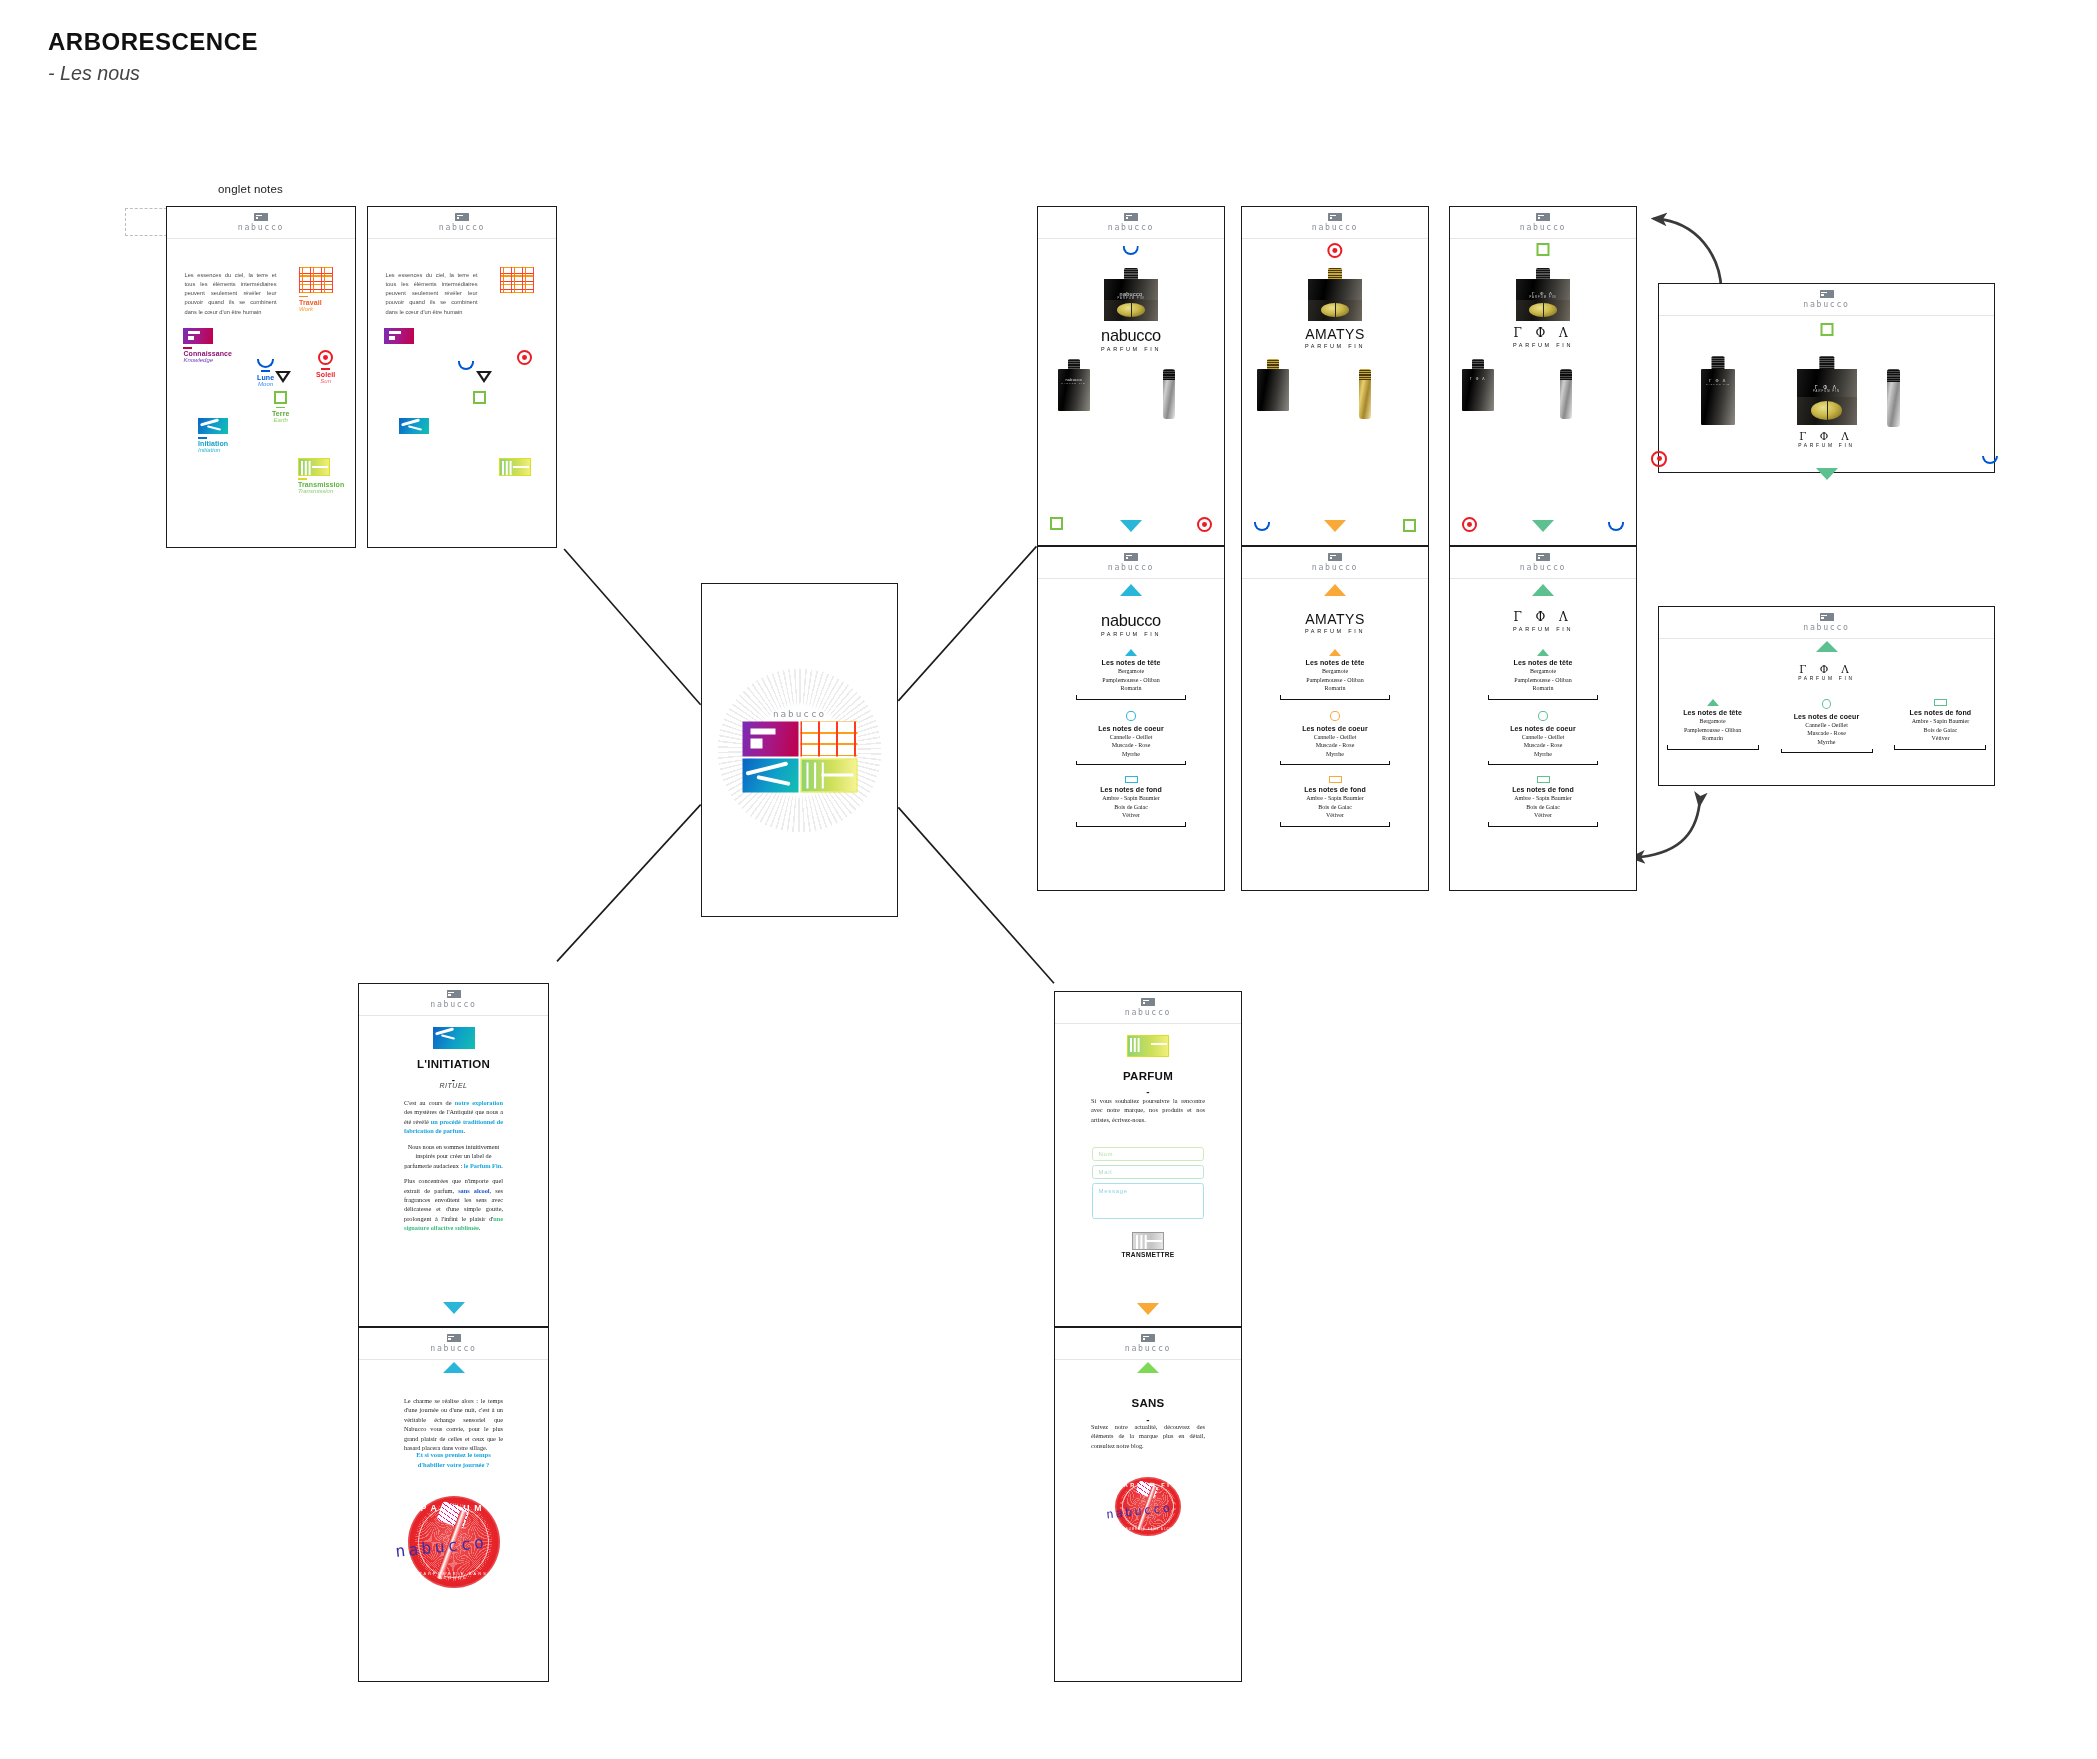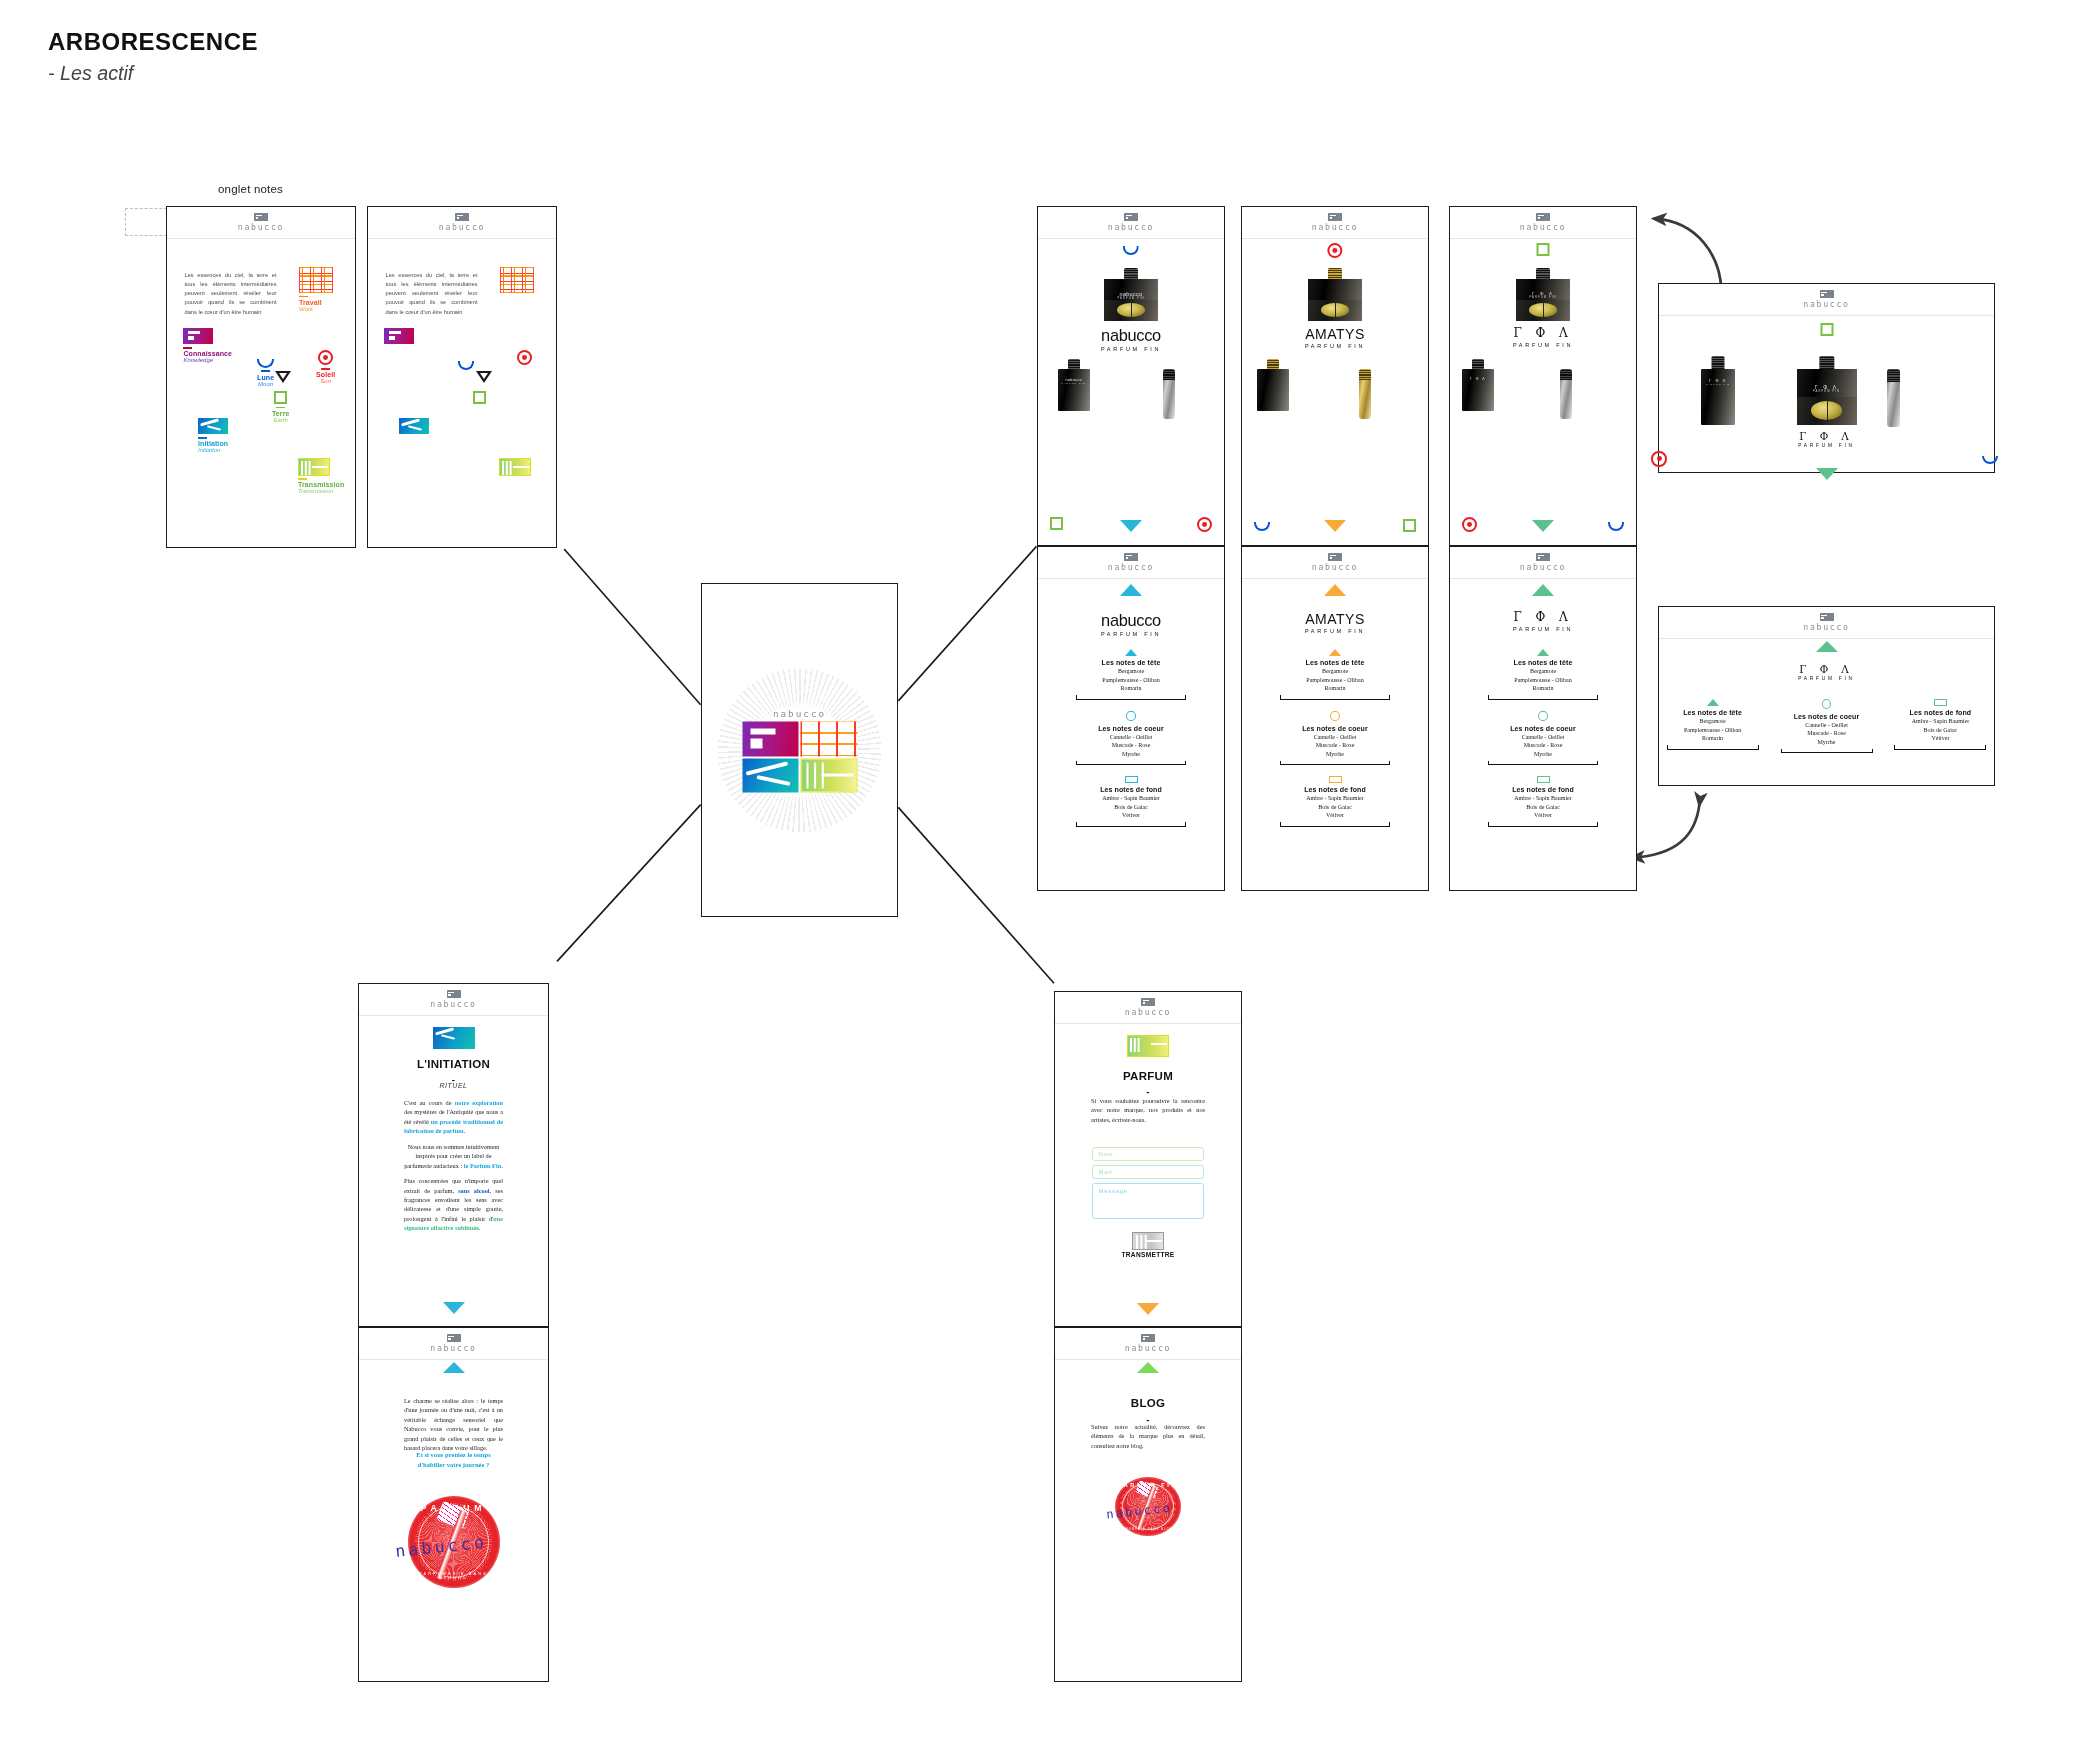--- a/index.html
+++ b/index.html
@@ -225,21 +225,21 @@
 
   svg.lines-layer { position:absolute; left:0; top:0; width:2097px; height:1760px;
                     pointer-events:none; }
 </style>
 </head>
 <body>
 
 <div id="stage">
 
   <div class="doc-title">ARBORESCENCE</div>
-  <div class="doc-sub">- Les actif</div>
+  <div class="doc-sub">- Les nous</div>
   <div class="tab-note">onglet notes</div>
 
   <svg class="lines-layer" viewBox="0 0 3840 3222" width="2097" height="1760">
     <g stroke="#1b1b1b" stroke-width="3" fill="none">
       <line x1="1283" y1="1290" x2="1033" y2="1005"></line>
       <line x1="1645" y1="1283" x2="1898" y2="1000"></line>
       <line x1="1283" y1="1473" x2="1020" y2="1760"></line>
       <line x1="1645" y1="1478" x2="1930" y2="1800"></line>
     </g>
     <g stroke="#3a3a3a" stroke-width="5" fill="none" stroke-linecap="round">
@@ -799,21 +799,21 @@
   </div>
 
   <div class="screen thin" style="left:1054px; top:1327px; width:188px; height:355px;">
     <div class="hdr">
       <span class="mark"></span>
       <span class="word">nabucco</span>
     </div>
     <div style="position:absolute;left:0;right:0;top:34px;">
       <div class="tri-up" style="border-bottom:11px solid #7ed957;"></div>
     </div>
-    <div class="page-h" style="position:absolute;left:0;right:0;top:69px;">BLOG</div>
+    <div class="page-h" style="position:absolute;left:0;right:0;top:69px;">SANS</div>
     <div class="page-dash" style="position:absolute;left:0;right:0;top:85px;">-</div>
     <div class="body-copy center" style="position:absolute;left:36px;right:36px;top:94px;text-align:justify;">Suivez notre actualité, découvrez des éléments de la marque plus en détail, consultez notre blog.</div>
 
     <div class="seal" style="position:absolute;left:50%;transform:translateX(-50%);top:149px;width:66px;height:59px;">
       <div class="disc"></div>
       <div class="starburst"></div>
       <div class="ring"></div>
       <div class="curvetop" style="font-size:5.5px;letter-spacing:2.7px;">PARFUM FIN</div>
       <div class="knob"></div>
       <div class="pin"></div>

